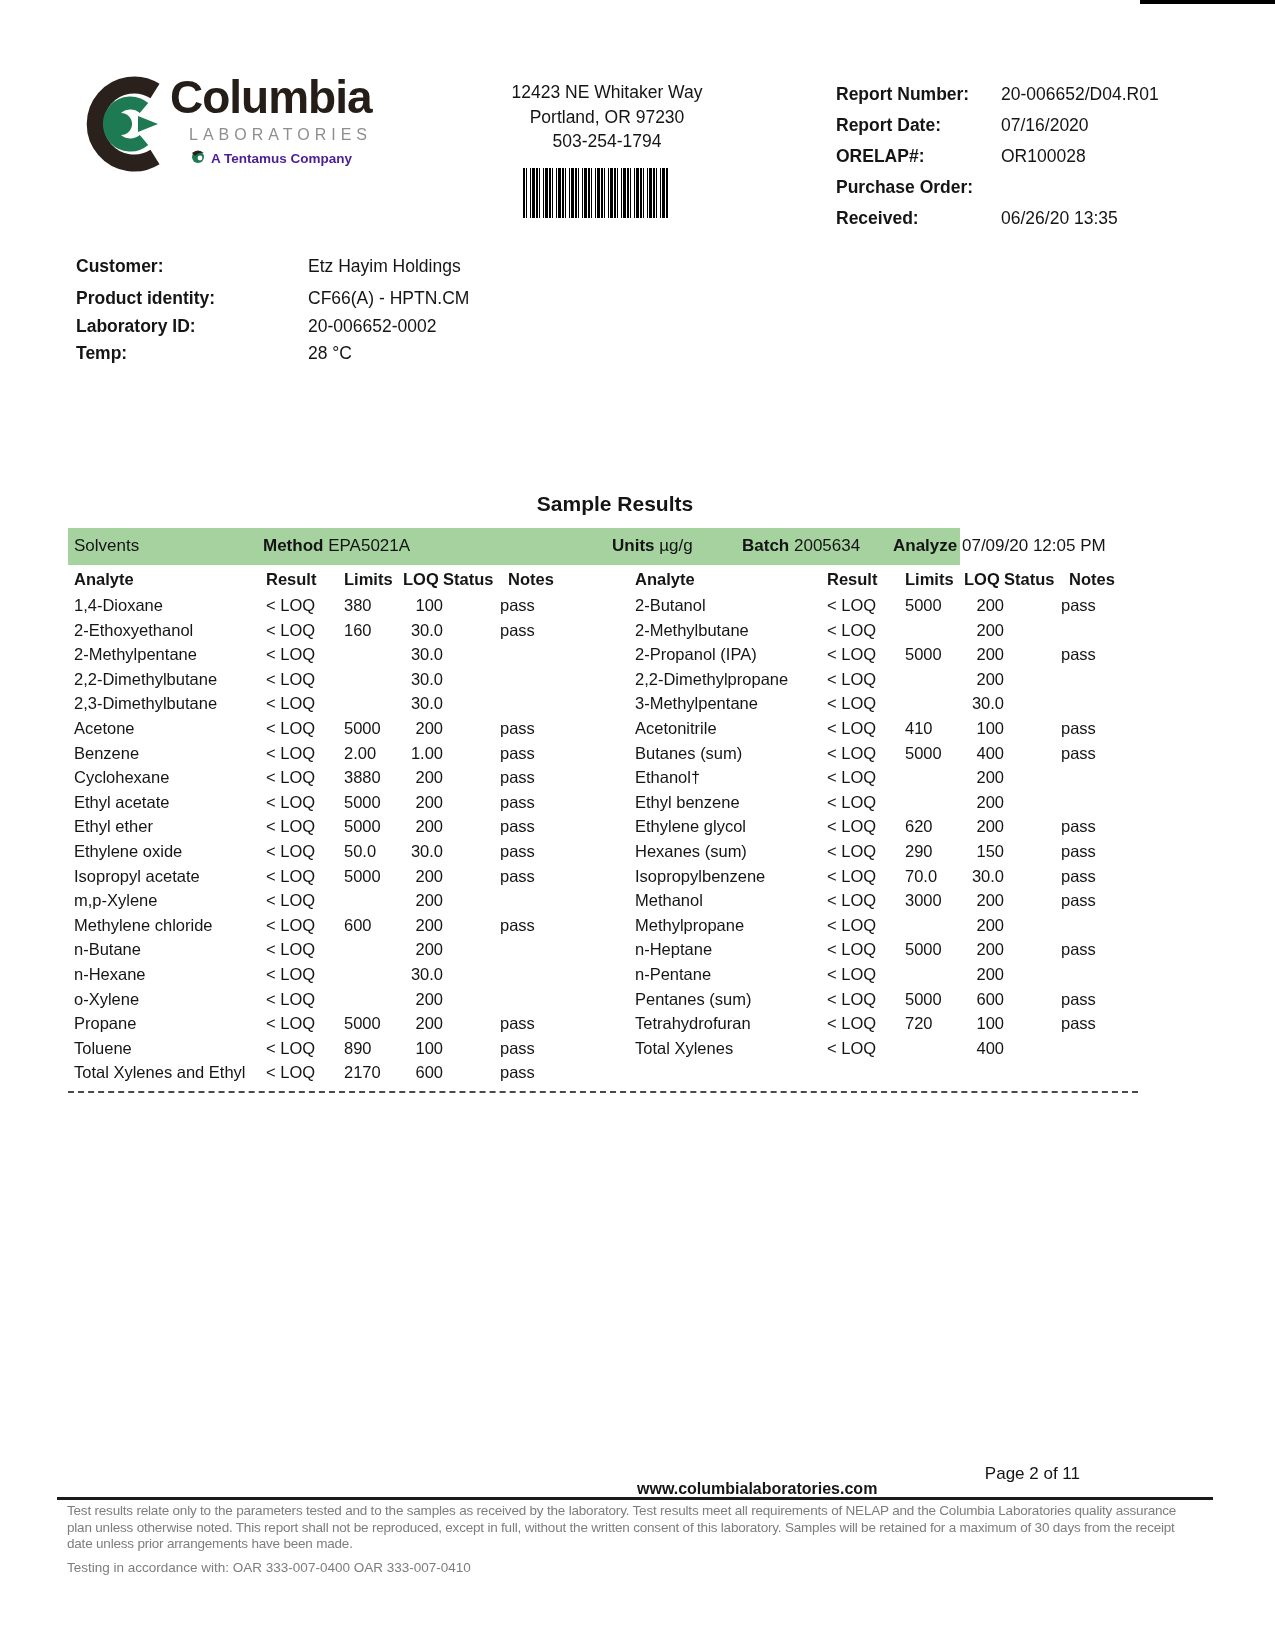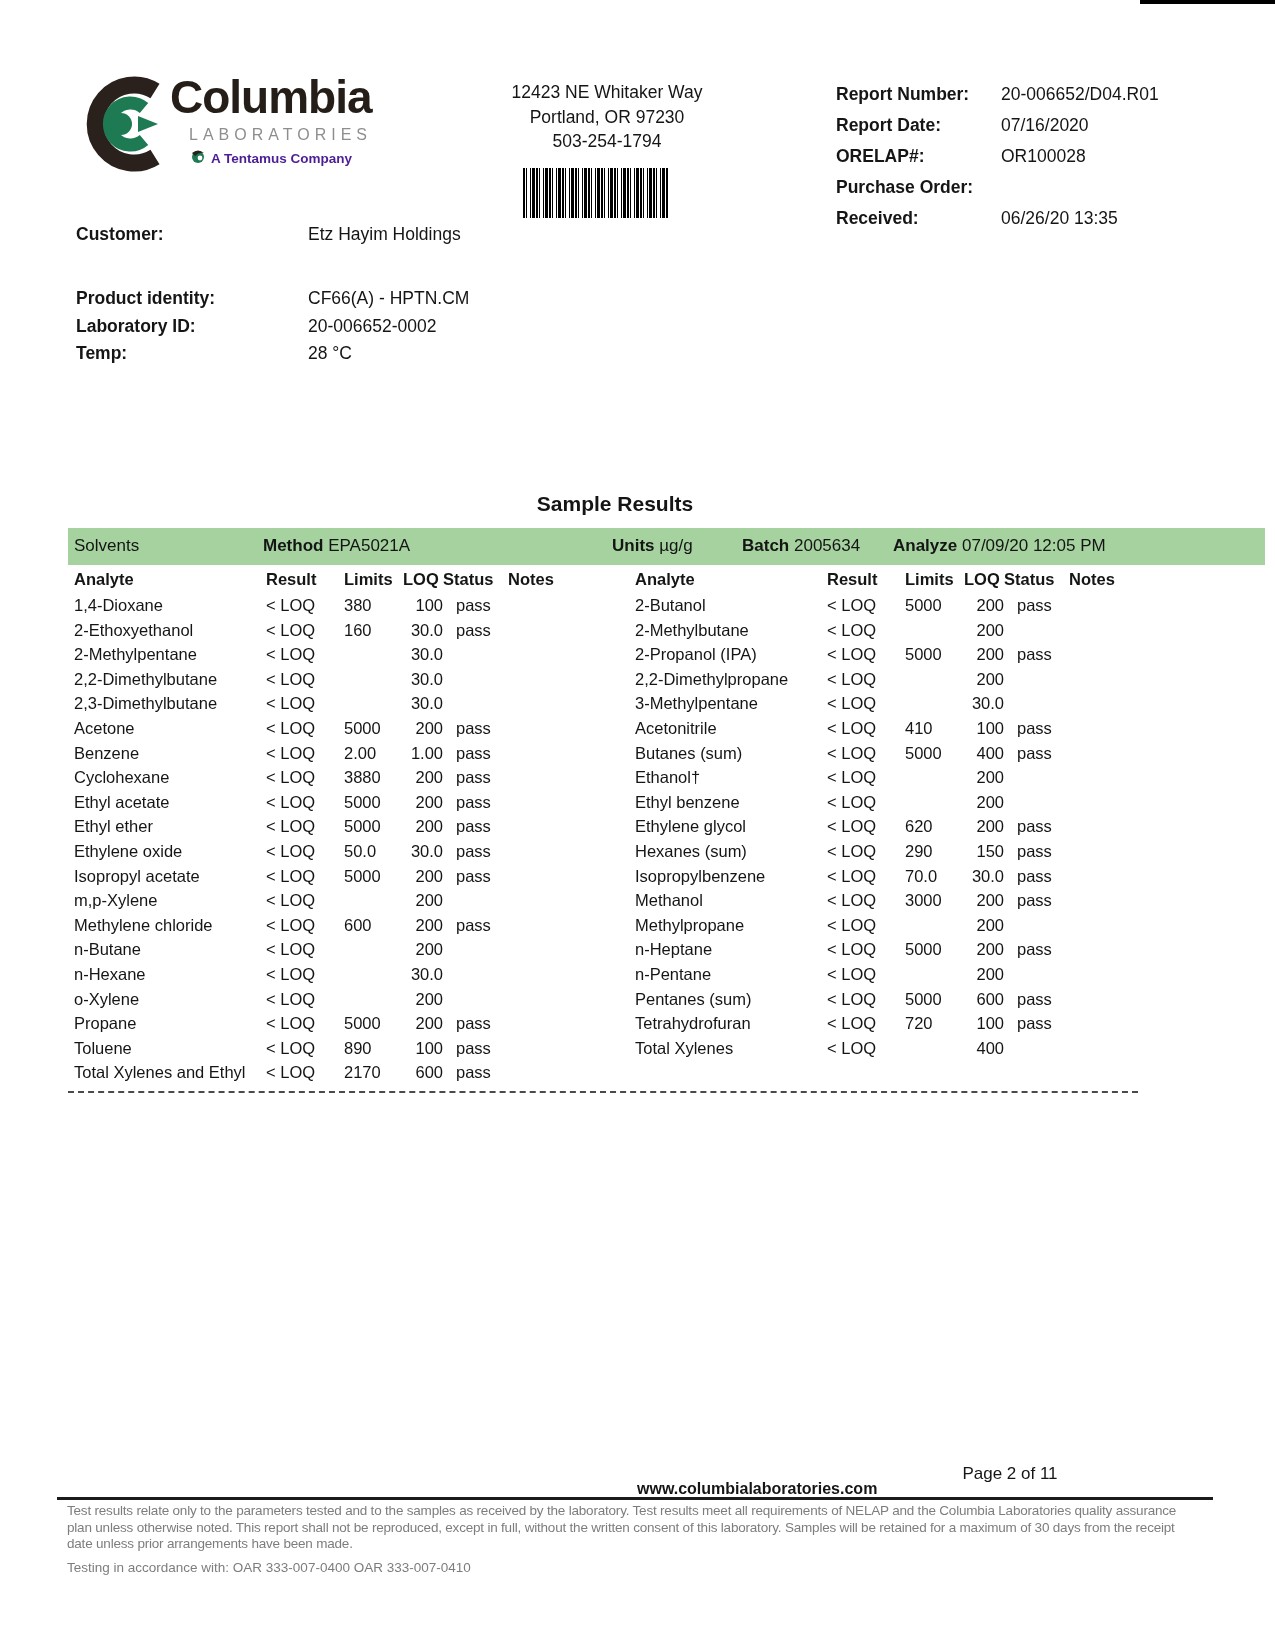--- a/index.html
+++ b/index.html
@@ -26,50 +26,50 @@
       #000 0px,#000 2px,#fff 2px,#fff 3px,
       #000 3px,#000 4px,#fff 4px,#fff 7px,
       #000 7px,#000 8px,#fff 8px,#fff 9px,
       #000 9px,#000 12px,#fff 12px,#fff 13px);
   }
 
   .report-info{left:788px;top:84px;font-size:17.5px;width:400px;margin-left:48px;}
   .report-info .kv-row{height:31px;display:flex;align-items:flex-start;}
   .report-info .kv-label{font-weight:bold;width:165px;flex:0 0 165px;}
 
-  .customer-block{left:76px;top:224px;font-size:17.5px;width:600px;}
+  .customer-block{left:76px;top:256px;font-size:17.5px;width:600px;}
   .sample-info{left:76px;top:288px;font-size:17.5px;width:640px;}
   .customer-block .kv-row,.sample-info .kv-row{height:27.6px;display:flex;align-items:flex-start;}
   .customer-block .kv-label,.sample-info .kv-label{font-weight:bold;width:232px;flex:0 0 232px;}
 
   
   .results-title{left:0;top:492px;width:1230px;text-align:center;font-size:21px;font-weight:bold;}
-  .band{left:68px;top:528px;width:1197px;height:37px;background:#a6d2a0;}
+  .band{left:68px;top:528px;width:892px;height:37px;background:#a6d2a0;}
   .band .bitem{position:absolute;top:8px;font-size:17px;white-space:nowrap;}
   .b-solvents{left:6px;}
   .b-method{left:195px;}
   .b-units{left:544px;}
   .b-batch{left:674px;}
   .b-analyze{left:825px;}
 
   .table-half{font-size:16.5px;}
   .table-left{left:74px;top:570px;width:500px;}
   .table-right{left:635px;top:570px;width:502px;}
   .thead,.trow{display:grid;grid-template-columns:192px 78px 59px 40px 65px 60px;align-items:flex-start;white-space:nowrap;}
   .thead{font-weight:bold;height:26px;}
   .trow{height:24.6px;}
   .c-loq{text-align:right;}
   .thead .c-loq{text-align:left;}
-  .trow .c-status{padding-left:13px;}
+  .trow .c-status{padding-left:21px;margin-left:36px;}
   .trow .c-notes{padding-left:2px;}
 
   .dash-sep{left:68px;top:1091px;width:1070px;border-top:2px dashed #4a4a4a;height:0;}
 
   
-  .page-num{top:1464px;left:940px;width:140px;text-align:center;font-size:17px;}
+  .page-num{top:1464px;left:940px;width:140px;text-align:right;font-size:17px;}
   .website{top:1480px;left:637px;font-size:16px;font-weight:bold;}
   .footer-line{top:1497px;left:57px;width:1156px;height:3px;background:#1b1b1b;}
   .disclaimer{top:1503px;left:67px;width:1132px;font-size:13.5px;color:#7d7d7d;line-height:16.6px;letter-spacing:-0.2px;}
   .accordance{top:1560px;left:67px;font-size:13.5px;color:#7d7d7d;}
 </style>
 </head>
 <body>
 
 <div class="abs top-strip"></div>
 

